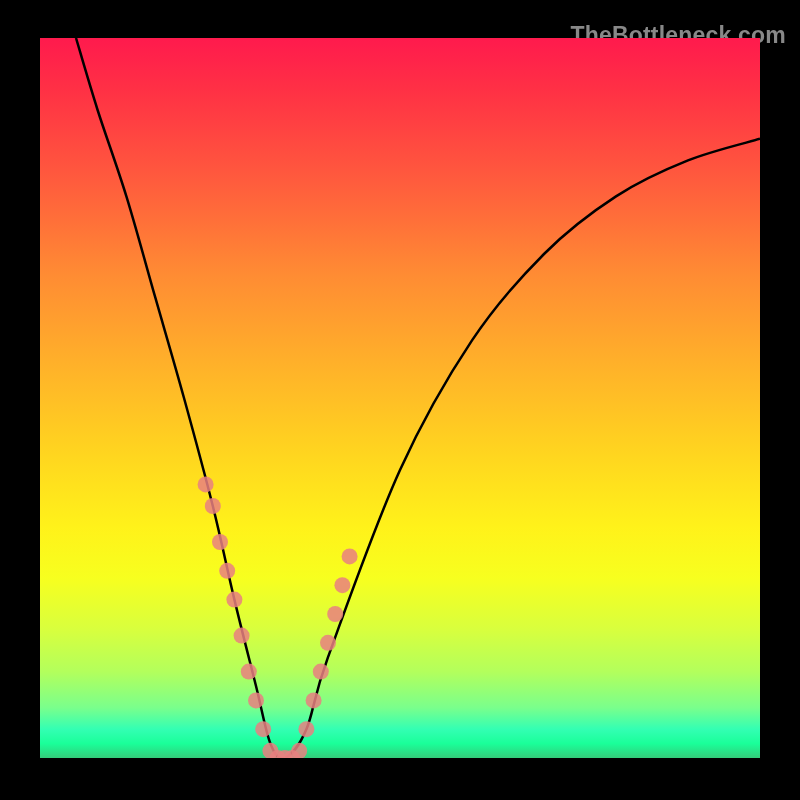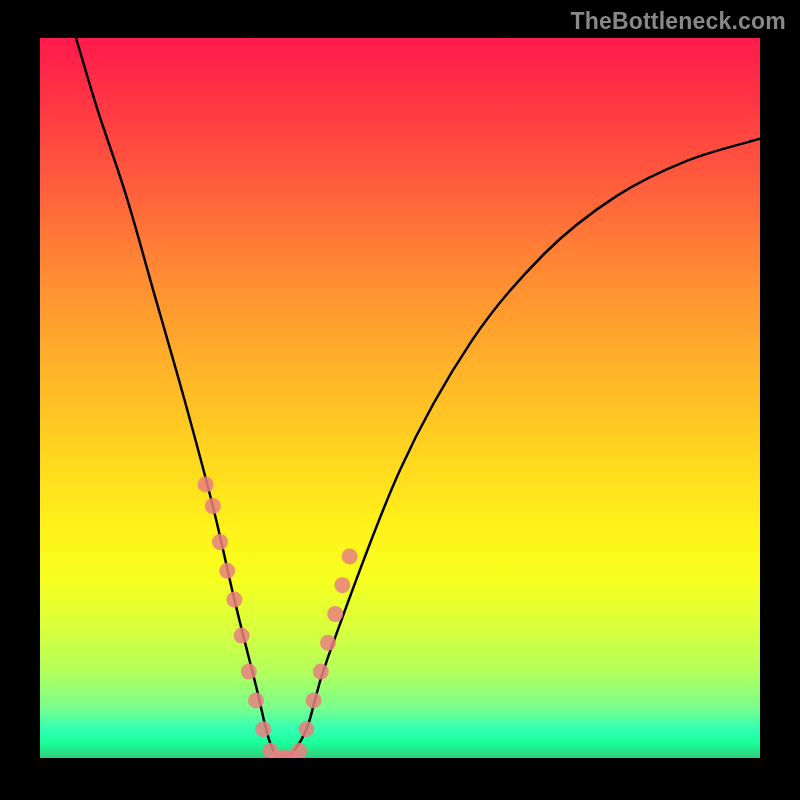--- a/index.html
+++ b/index.html
@@ -33,21 +33,21 @@
       #f7ff1f 75%,
       #d9ff3d 82%,
       #b3ff5c 88%,
       #7aff8c 93%,
       #33ffb3 96%,
       #1aff99 98%,
       #33cc7a 100%);
   }
   .watermark {
     position: absolute;
-    top: 8px;
+    top: 22px;
     right: 14px;
     font-family: Arial, Helvetica, sans-serif;
     font-size: 23px;
     font-weight: 600;
     color: #888;
     letter-spacing: 0.2px;
   }
   svg.curve {
     position: absolute;
     left: 0;

